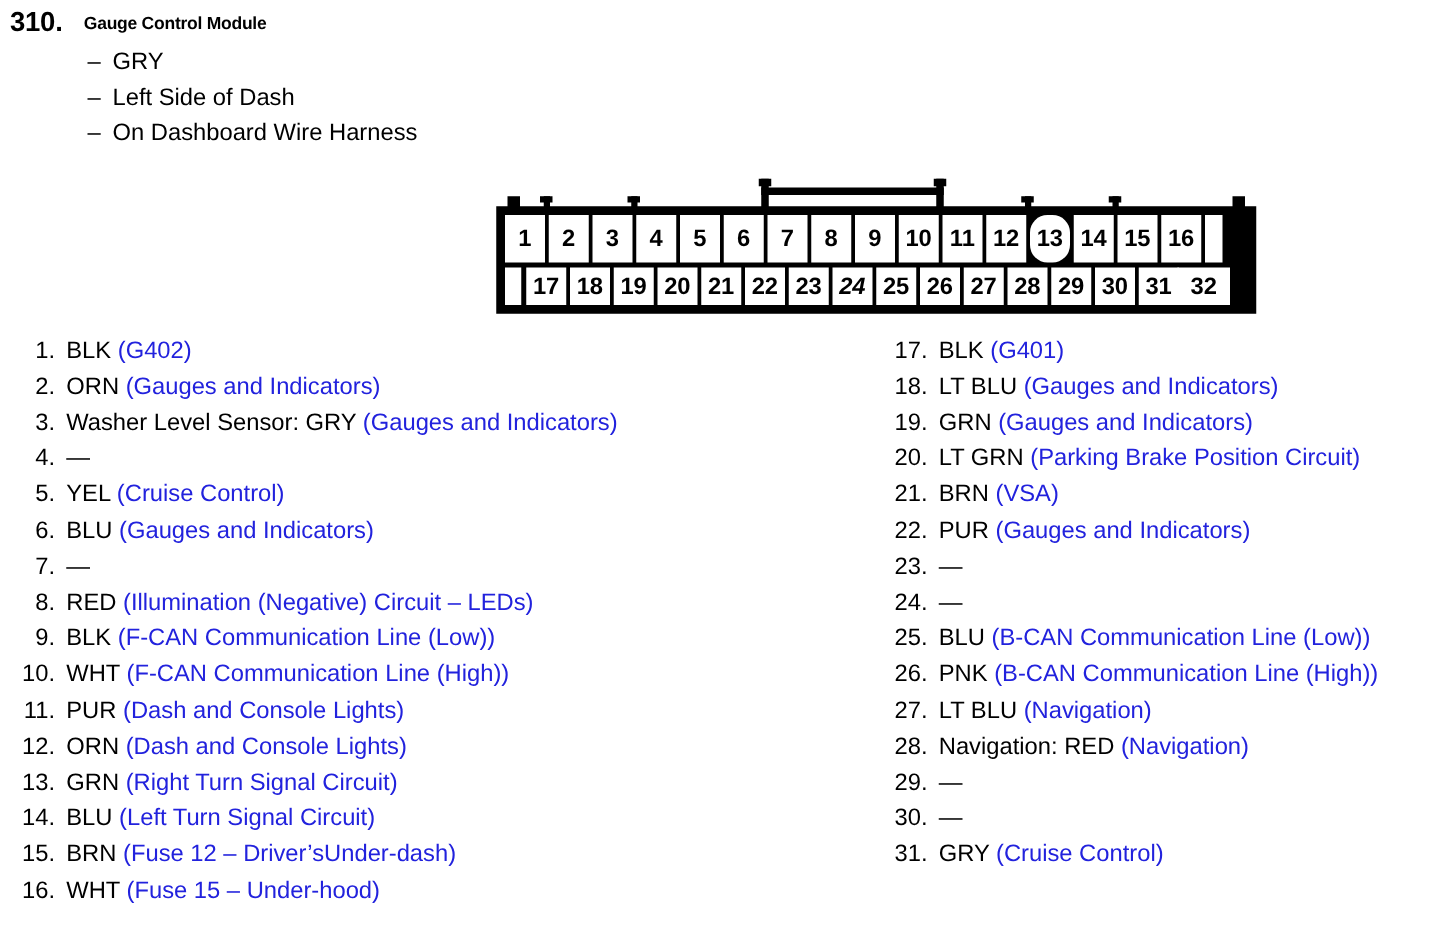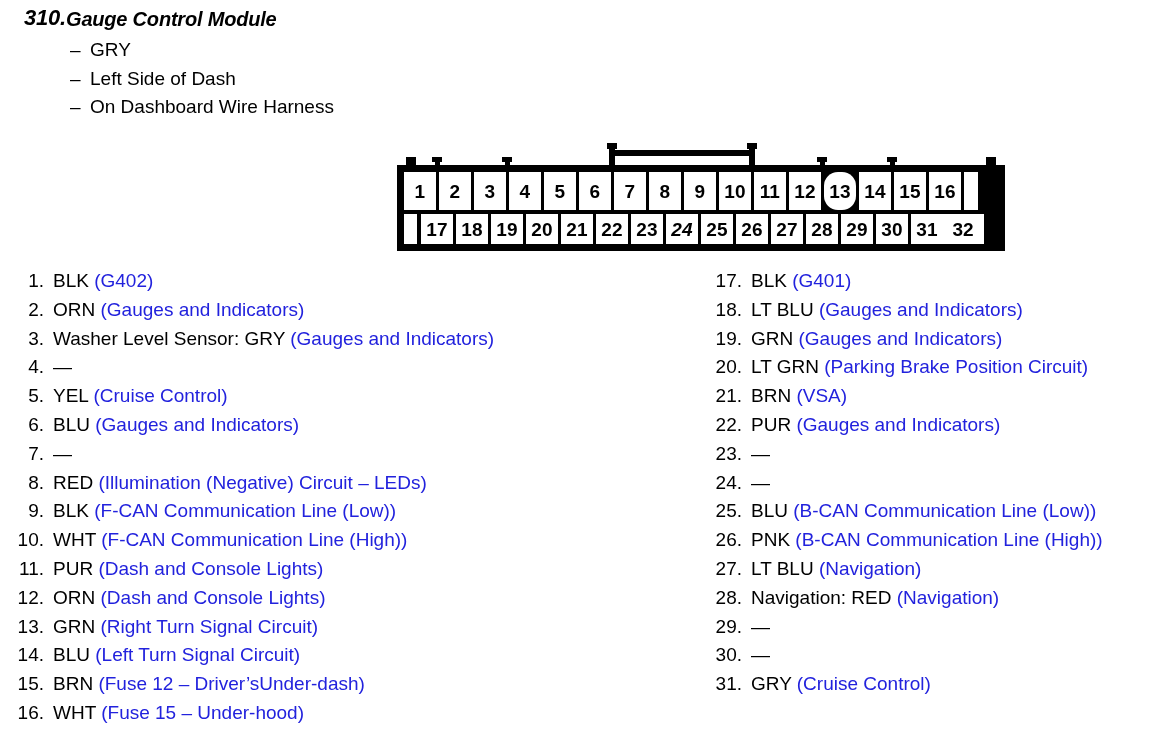--- a/index.html
+++ b/index.html
@@ -18,33 +18,33 @@
 
   
   #header {
     position: absolute;
     left: 0;
     top: 0;
     width: 1151px;
   }
   #title-row {
     display: flex;
-    align-items: flex-end;
-    padding-left: 24px;
+    align-items: center;
+    padding-left: 8px;
     padding-top: 5px;
-    font-style: italic;
   }
   #title-number {
     font-size: 22px;
     font-weight: bold;
     letter-spacing: -0.2px;
   }
   #title-text {
-    font-size: 20px;
+    font-size: 14px;
     font-weight: bold;
+    margin-left: 17px;
     letter-spacing: -0.2px;
   }
   #subtitle-list {
     margin: 0;
     padding: 0;
     list-style: none;
     padding-left: 70px;
     margin-top: 5px;
   }
   #subtitle-list li {

